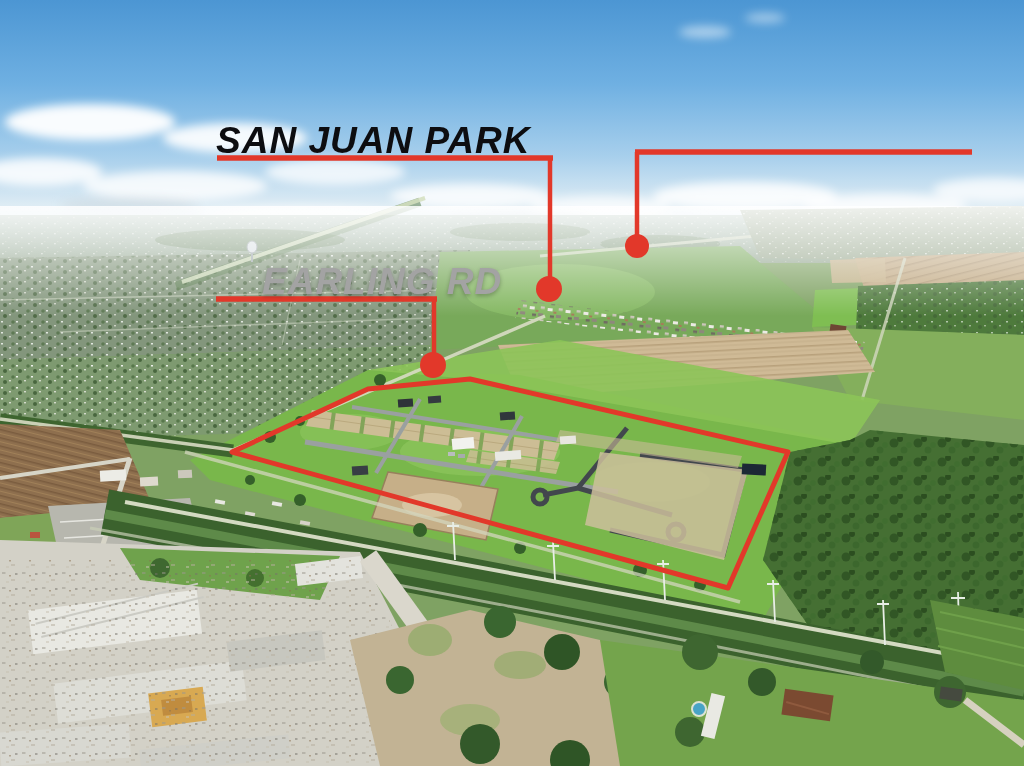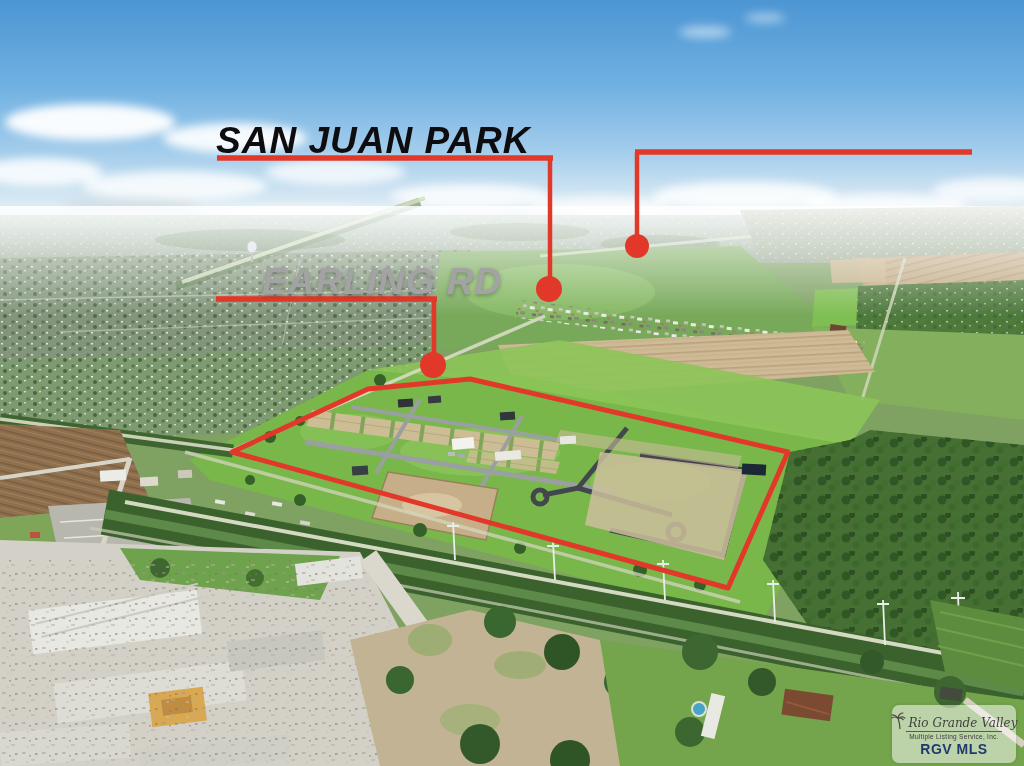--- a/index.html
+++ b/index.html
@@ -345,32 +345,14 @@
       <path d="M216,299 L437,299" stroke="#e2382a" stroke-width="5.5" fill="none"></path>
       <path d="M434,299 L434,356" stroke="#e2382a" stroke-width="4.5" fill="none"></path>
       <circle cx="433" cy="365" r="13" fill="#e2382a"></circle>
     </g>
   </g>
 </svg>
 
 <div id="lbl-sjp" class="map-label">SAN JUAN PARK</div>
 <div id="lbl-er" class="map-label">EARLING RD</div>
 
-<div id="watermark">
-  <div class="wm-row">
-    <svg width="16" height="18" viewBox="0 0 18 20">
-      <g stroke="#4a4a46" fill="none" stroke-width="1.4">
-        <path d="M10,19 C10,14 9,10 8,7"></path>
-        <path d="M8,7 C5,5 2,5 1,7"></path>
-        <path d="M8,7 C6,4 3,3 1,3"></path>
-        <path d="M8,7 C8,3 11,1 14,1"></path>
-        <path d="M8,7 C11,5 14,5 16,7"></path>
-        <path d="M8,7 C10,6 13,7 14,9"></path>
-      </g>
-    </svg>
-    <span class="wm-script">Rio Grande Valley</span>
-  </div>
-  <div class="wm-line"></div>
-  <span class="wm-sub">Multiple Listing Service, Inc.</span>
-  <span class="wm-abbr">RGV MLS</span>
+
 </div>
 
-</div>
-
 </body></html>

